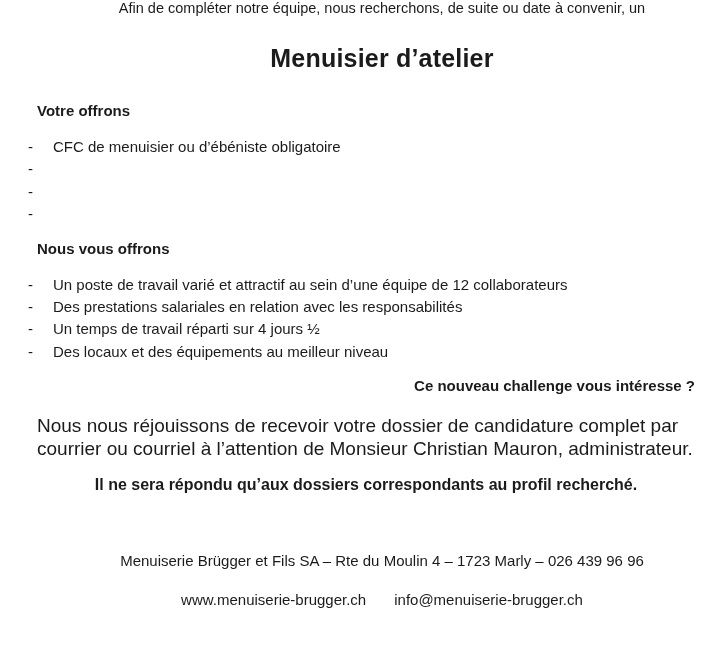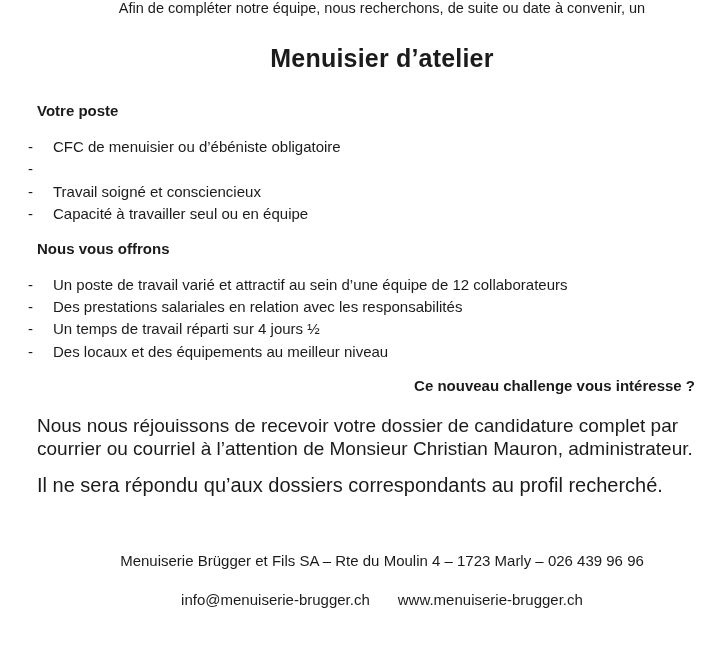--- a/index.html
+++ b/index.html
@@ -65,23 +65,24 @@
     margin-left: 37px;
     margin-right: 12px;
     margin-top: 19px;
     font-size: 19px;
     line-height: 23px;
   }
   .note {
     margin-left: 37px;
     margin-right: 12px;
     margin-top: 16px;
-    font-size: 20px;
-    font-weight: normal;
+    font-size: 16px;
+    font-weight: bold;
     line-height: 18px;
+    text-align: center;
   }
   .footer-line1 {
     margin-top: 58px;
     font-size: 15px;
     line-height: 18px;
   }
   .footer-line2 {
     margin-top: 21px;
     font-size: 15px;
     line-height: 18px;
@@ -94,37 +95,35 @@
 </style>
 </head>
 <body>
 
 <div class="page">
 
   <div class="center-block intro">Afin de compléter notre équipe, nous recherchons, de suite ou date à convenir, un</div>
 
   <div class="center-block job-title">Menuisier d’atelier</div>
 
-  <div class="heading heading-profil">Votre poste</div>
+  <div class="heading heading-profil">Votre offrons</div>
 
   <ul class="bullets">
     <li>
       <span class="dash">-</span>
       <span>CFC de menuisier ou d’ébéniste obligatoire</span>
     </li>
     <li>
       <span class="dash">-</span>
     </li>
     <li>
       <span class="dash">-</span>
-      <span>Travail soigné et consciencieux</span>
     </li>
     <li>
       <span class="dash">-</span>
-      <span>Capacité à travailler seul ou en équipe</span>
     </li>
   </ul>
 
   <div class="heading heading-offrons">Nous vous offrons</div>
 
   <ul class="bullets">
     <li>
       <span class="dash">-</span>
       <span>Un poste de travail varié et attractif au sein d’une équipe de 12 collaborateurs</span>
     </li>
@@ -144,17 +143,17 @@
 
   <div class="heading heading-challenge">Ce nouveau challenge vous intéresse ?</div>
 
   <div class="body-par">Nous nous réjouissons de recevoir votre dossier de candidature complet par courrier ou courriel à l’attention de Monsieur Christian Mauron, administrateur.</div>
 
   <div class="note">Il ne sera répondu qu’aux dossiers correspondants au profil recherché.</div>
 
   <div class="center-block footer-line1">Menuiserie Brügger et Fils SA – Rte du Moulin 4 – 1723 Marly – 026 439 96 96</div>
 
   <div class="footer-line2">
+    <span>www.menuiserie-brugger.ch</span>
     <span>info@menuiserie-brugger.ch</span>
-    <span>www.menuiserie-brugger.ch</span>
   </div>
 
 </div>
 
 </body></html>

